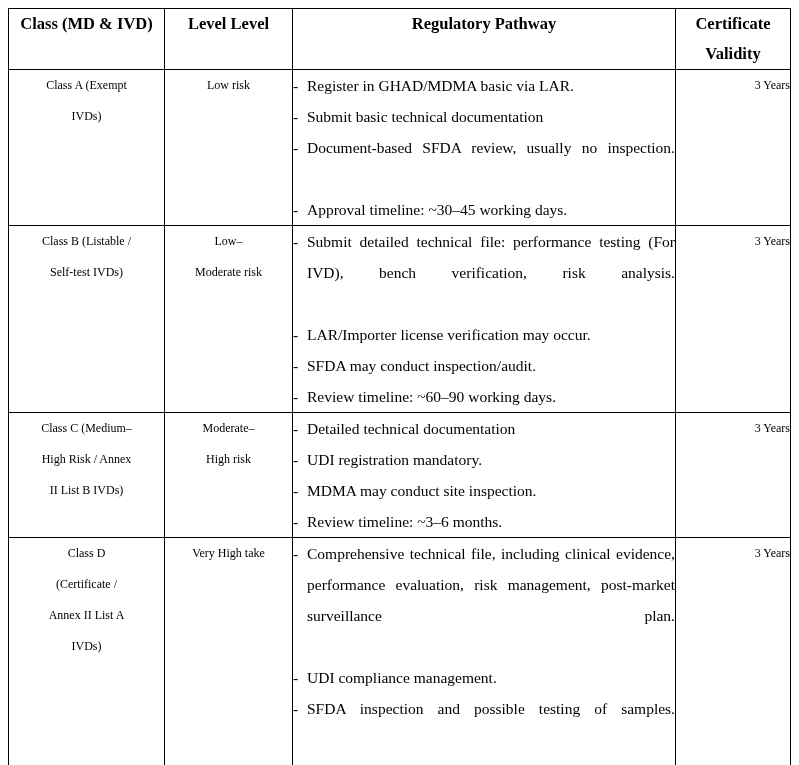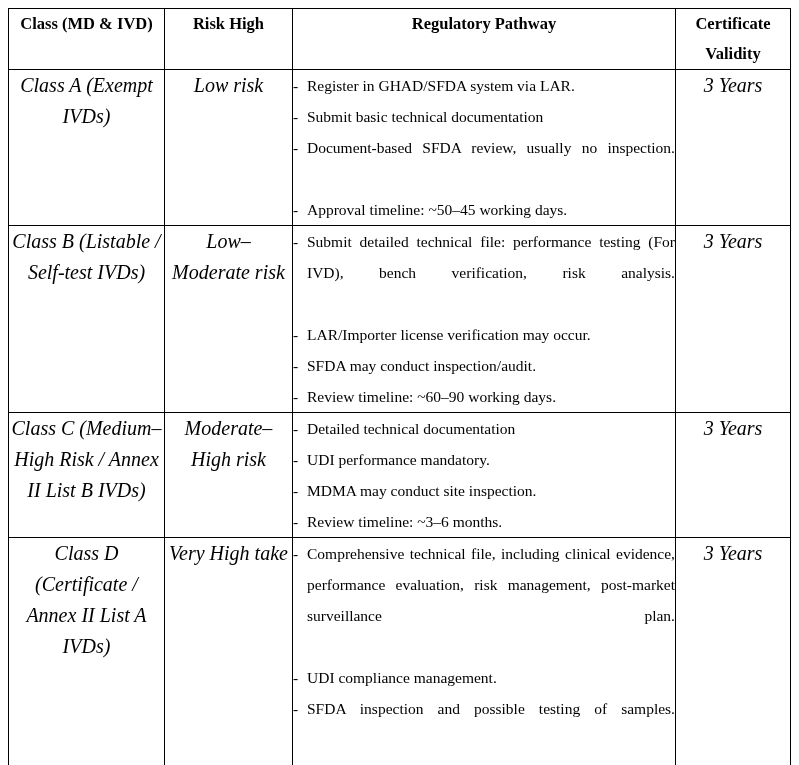--- a/index.html
+++ b/index.html
@@ -56,27 +56,26 @@
     height: 46px;
   }
   thead th.h-path { padding-left: 8px; padding-right: 8px; }
   .hdr-line { display: block; }
 
   
   td.cell-class,
   td.cell-risk,
   td.cell-cert {
     text-align: center;
-    font-size: 20px;
+    font-size: 12px;
     line-height: 31px;
     padding: 8px 5px 10px 5px;
-    font-style: italic;
   }
   td.cell-cert {
-    text-align: center;
+    text-align: right;
     padding-left: 8px;
     padding-right: 8px;
   }
   .wrap-line { display: block; }
 
   td.cell-path {
     padding: 8px 11px 10px 6px;
     font-size: 15.5px;
     line-height: 31px;
   }
@@ -123,21 +122,21 @@
       <col class="c-risk">
       <col class="c-path">
       <col class="c-cert">
     </colgroup>
     <thead>
       <tr>
         <th class="h-class">
             <span class="hdr-line">Class (MD &amp; IVD)</span>
           </th>
         <th class="h-risk">
-            <span class="hdr-line">Risk High</span>
+            <span class="hdr-line">Level Level</span>
           </th>
         <th class="h-path">
             <span class="hdr-line">Regulatory Pathway</span>
           </th>
         <th class="h-cert">
             <span class="hdr-line">Certificate</span>
             <span class="hdr-line">Validity</span>
           </th>
       </tr>
     </thead>
@@ -145,24 +144,24 @@
         <tr>
           <td class="cell-class">
             <span class="wrap-line">Class A (Exempt</span>
             <span class="wrap-line">IVDs)</span>
           </td>
           <td class="cell-risk">
             <span class="wrap-line">Low risk</span>
           </td>
           <td class="cell-path">
             <ul class="path-list">
-              <li class="no-just"><span class="dash">-</span><span class="jtext">Register in GHAD/SFDA system via LAR.</span></li>
+              <li class="no-just"><span class="dash">-</span><span class="jtext">Register in GHAD/MDMA basic via LAR.</span></li>
               <li class="no-just"><span class="dash">-</span><span class="jtext">Submit basic technical documentation</span></li>
               <li><span class="dash">-</span><span class="jtext">Document-based SFDA review, usually no inspection.</span></li>
-              <li class="no-just"><span class="dash">-</span><span class="jtext">Approval timeline: ~50–45 working days.</span></li>
+              <li class="no-just"><span class="dash">-</span><span class="jtext">Approval timeline: ~30–45 working days.</span></li>
             </ul>
           </td>
           <td class="cell-cert">
             <span class="wrap-line">3 Years</span>
           </td>
         </tr>
         <tr>
           <td class="cell-class">
             <span class="wrap-line">Class B (Listable /</span>
             <span class="wrap-line">Self-test IVDs)</span>
@@ -189,21 +188,21 @@
             <span class="wrap-line">High Risk / Annex</span>
             <span class="wrap-line">II List B IVDs)</span>
           </td>
           <td class="cell-risk">
             <span class="wrap-line">Moderate–</span>
             <span class="wrap-line">High risk</span>
           </td>
           <td class="cell-path">
             <ul class="path-list">
               <li class="no-just"><span class="dash">-</span><span class="jtext">Detailed technical documentation</span></li>
-              <li class="no-just"><span class="dash">-</span><span class="jtext">UDI performance mandatory.</span></li>
+              <li class="no-just"><span class="dash">-</span><span class="jtext">UDI registration mandatory.</span></li>
               <li class="no-just"><span class="dash">-</span><span class="jtext">MDMA may conduct site inspection.</span></li>
               <li class="no-just"><span class="dash">-</span><span class="jtext">Review timeline: ~3–6 months.</span></li>
             </ul>
           </td>
           <td class="cell-cert">
             <span class="wrap-line">3 Years</span>
           </td>
         </tr>
         <tr>
           <td class="cell-class">

